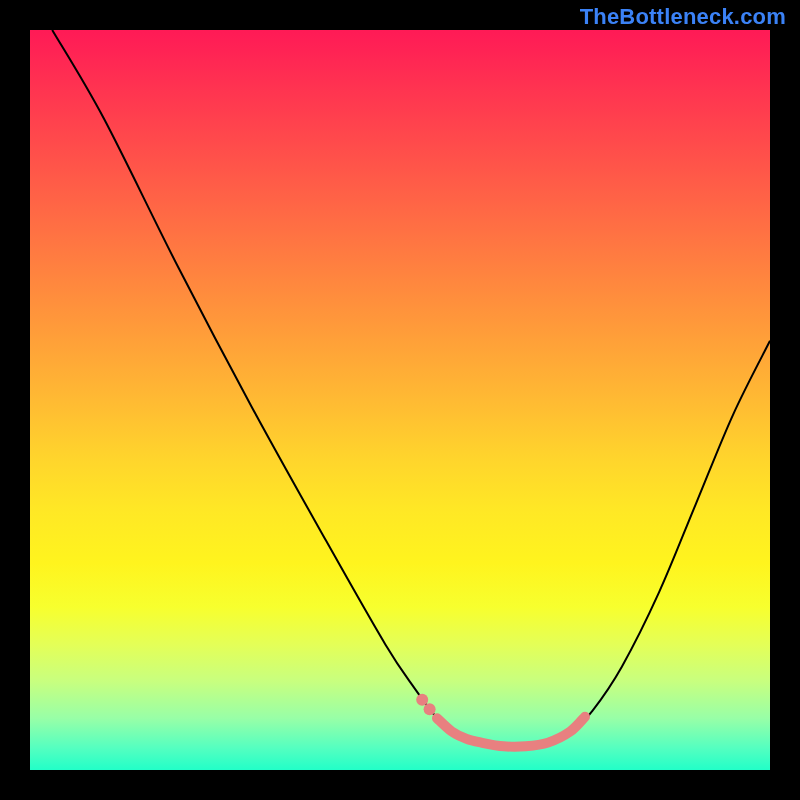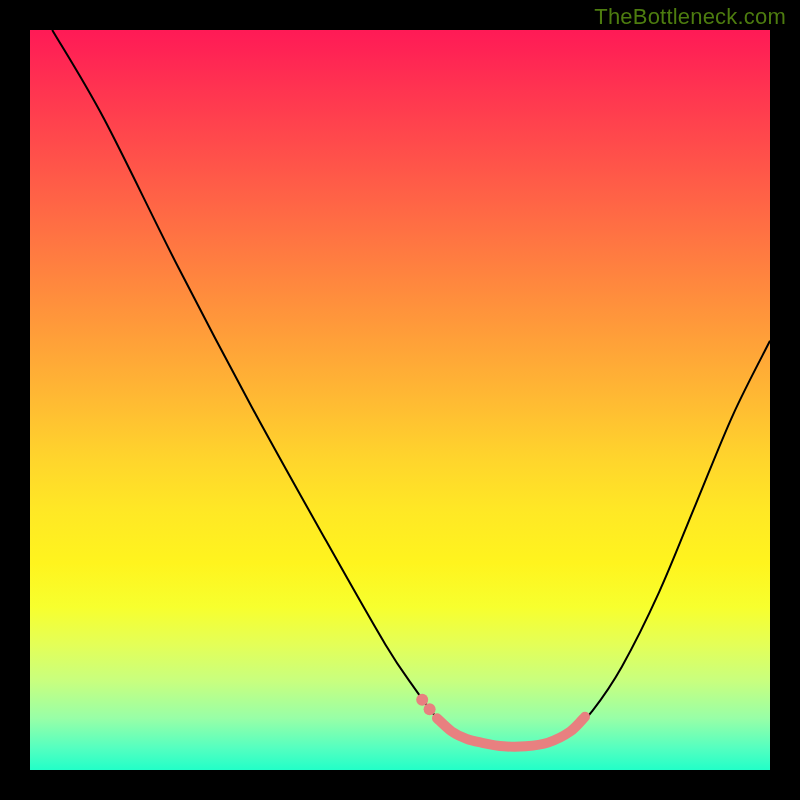--- a/index.html
+++ b/index.html
@@ -9,22 +9,22 @@
     background: #000;
     font-family: Arial, Helvetica, sans-serif;
     overflow: hidden;
     position: relative;
   }
   .watermark {
     position: absolute;
     top: 4px;
     right: 14px;
     font-size: 22px;
-    font-weight: 400;
-    color: #4d7c0f;
+    font-weight: 700;
+    color: #3b82f6;
     letter-spacing: 0.2px;
   }
   .plot-frame {
     position: absolute;
     left: 30px;
     top: 30px;
     width: 740px;
     height: 740px;
     background: linear-gradient(
       to bottom,

